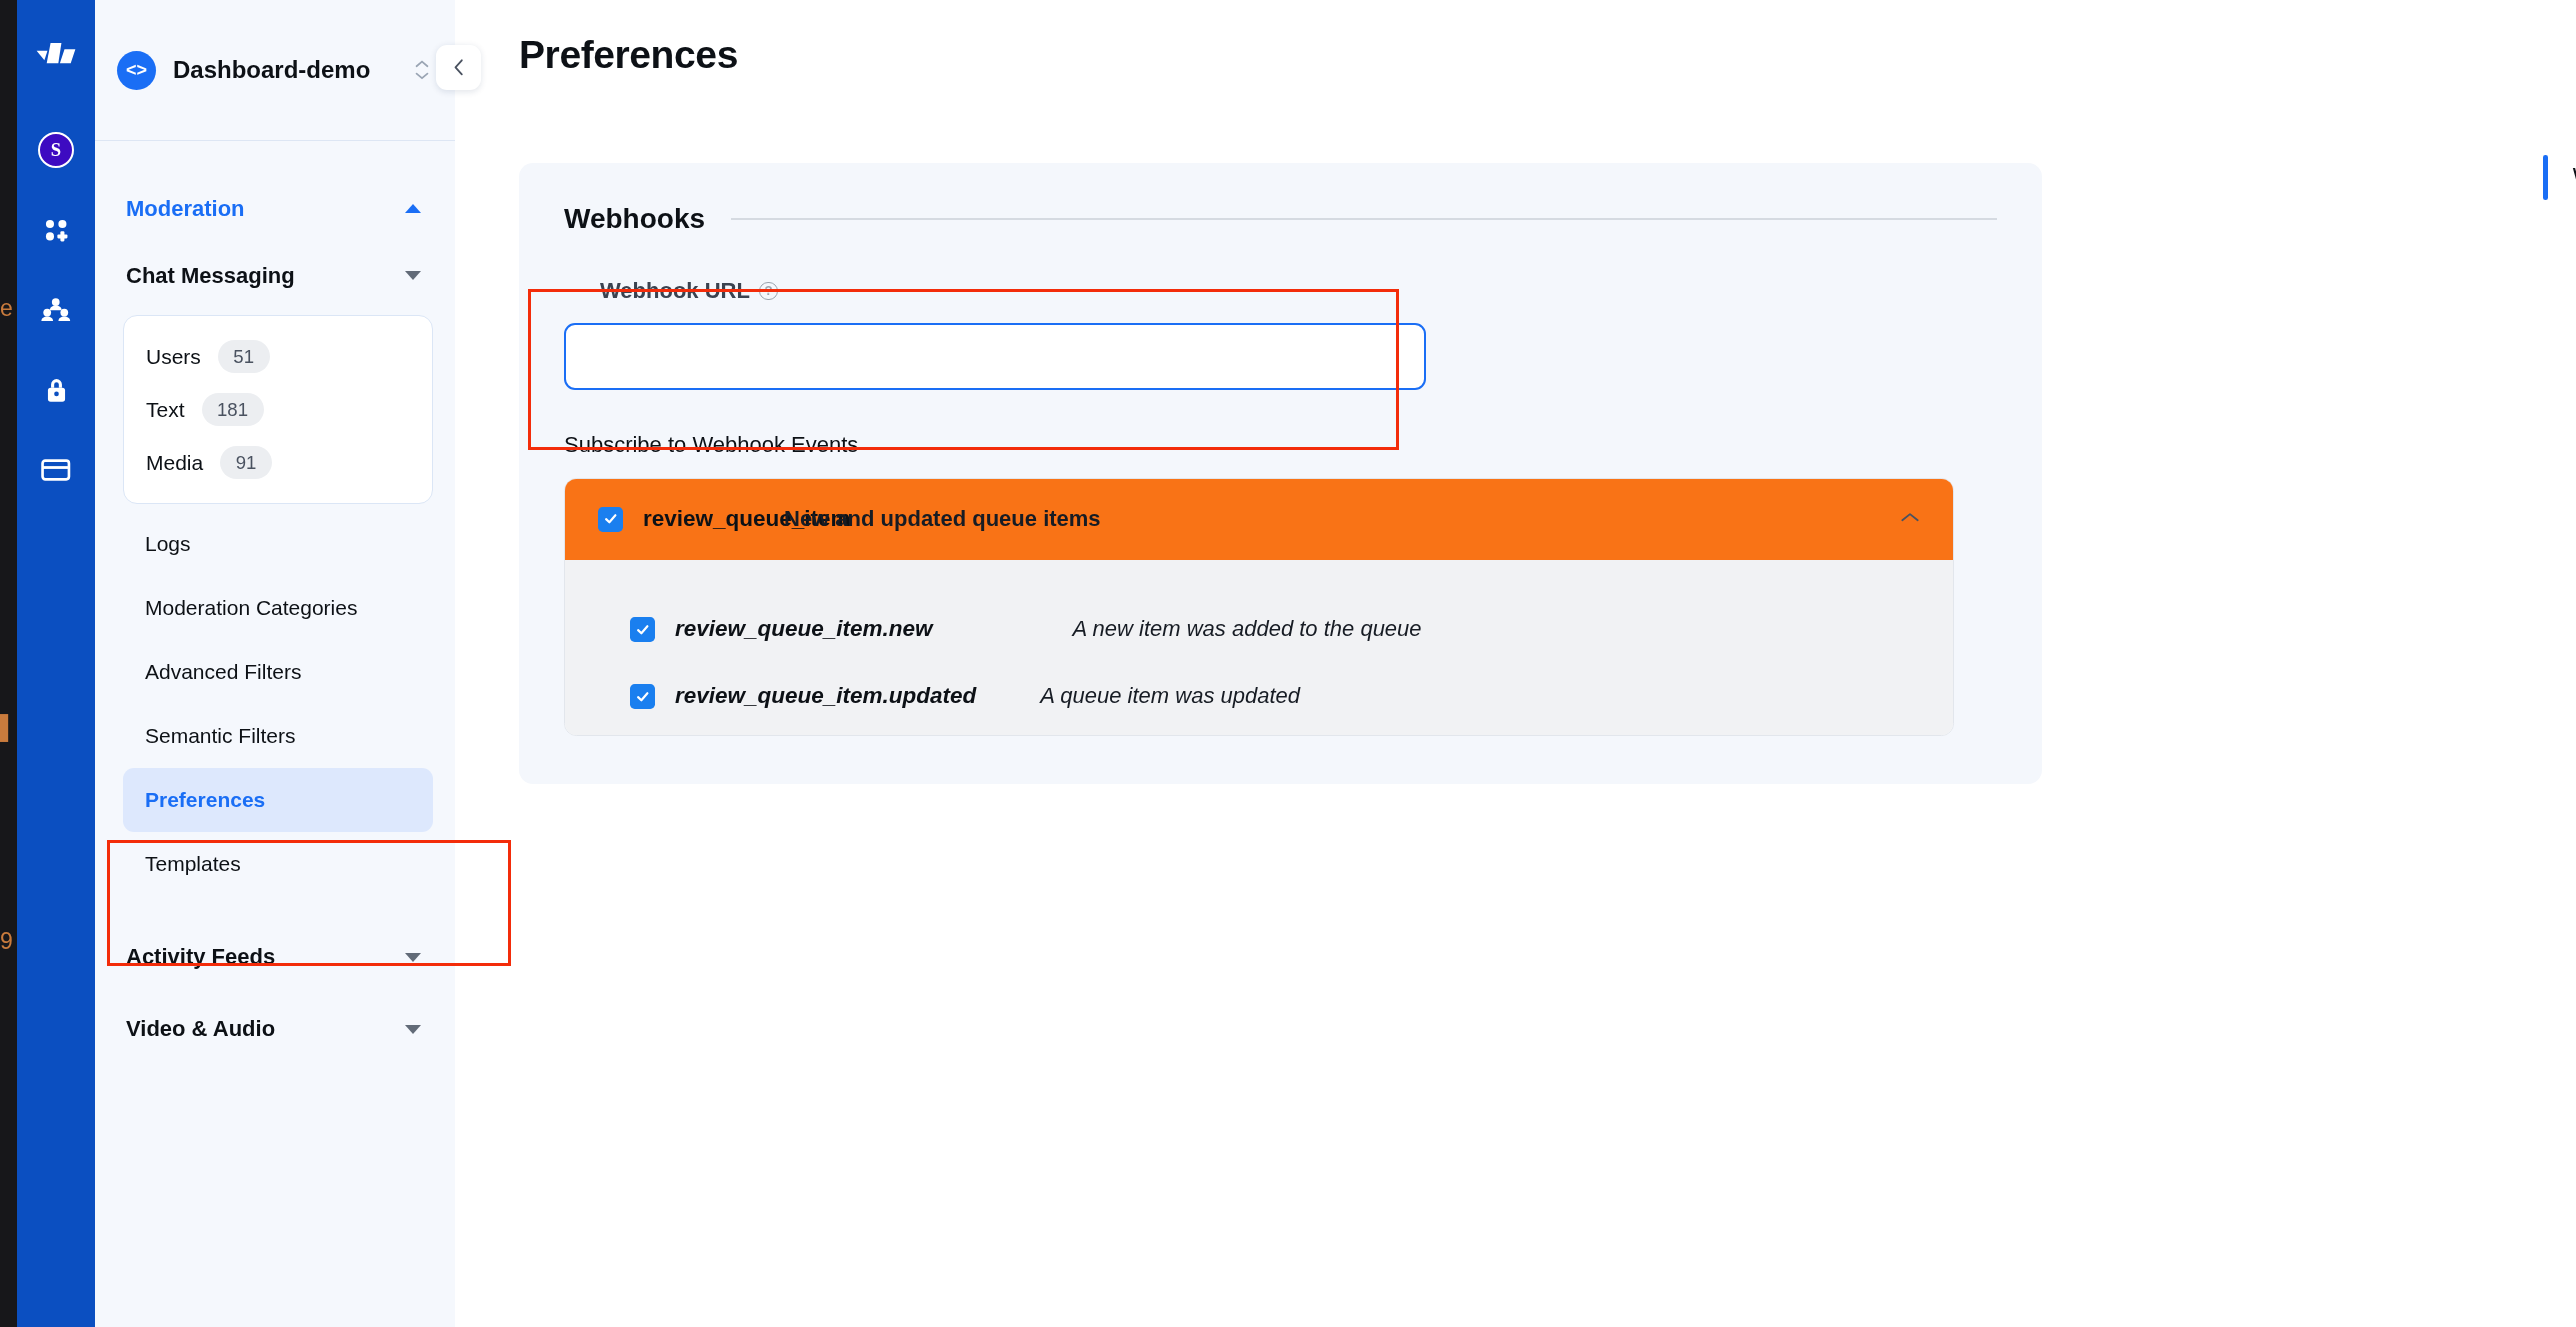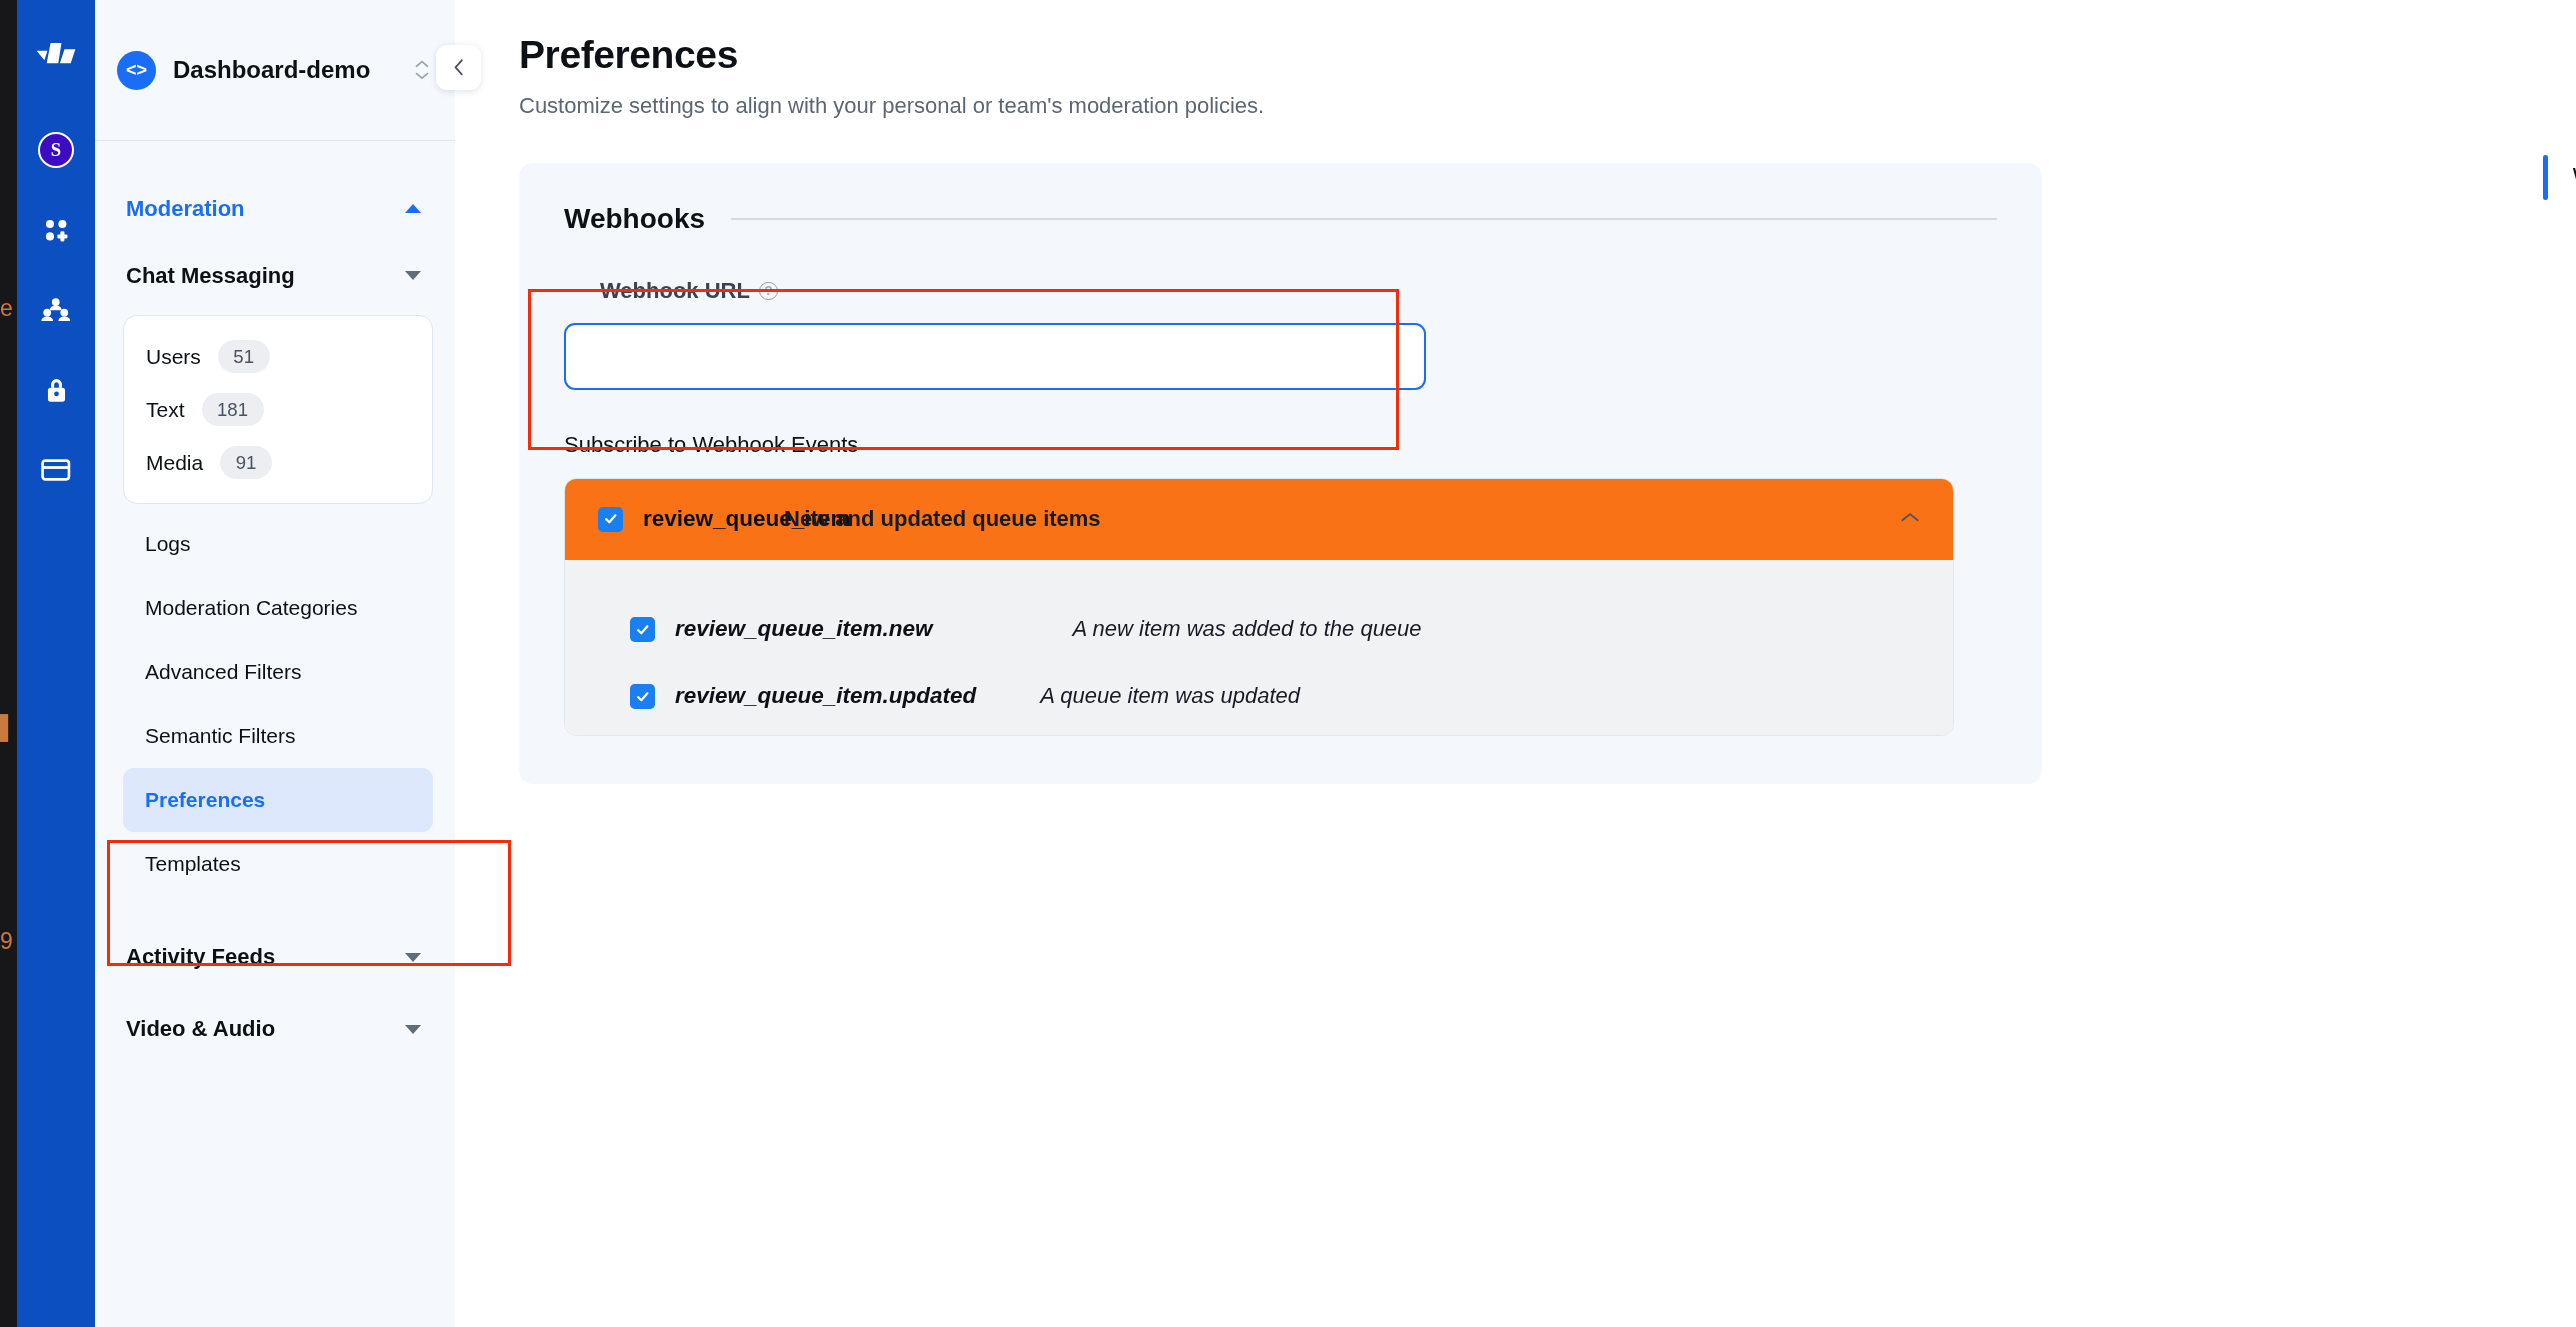--- a/index.html
+++ b/index.html
@@ -308,21 +308,20 @@
   <div class="collapse-btn">
     <svg viewBox="0 0 20 26" width="14" height="18.6">
       <path d="M14 3 L5 13 L14 23" fill="none" stroke="#4a5260" stroke-width="2.6" stroke-linecap="round" stroke-linejoin="round"></path>
     </svg>
   </div>
 
   <div class="main">
 
     <div class="page-head">
       <div class="page-title">Preferences</div>
-      <div class="page-sub">Customize settings to align with your personal or team's moderation policies.</div>
     </div>
 
     <div class="card">
       <div class="card-head">
         <div class="card-title">Webhooks</div>
         <div class="card-rule"></div>
       </div>
 
       <div class="field-block">
         <div class="field-label">

